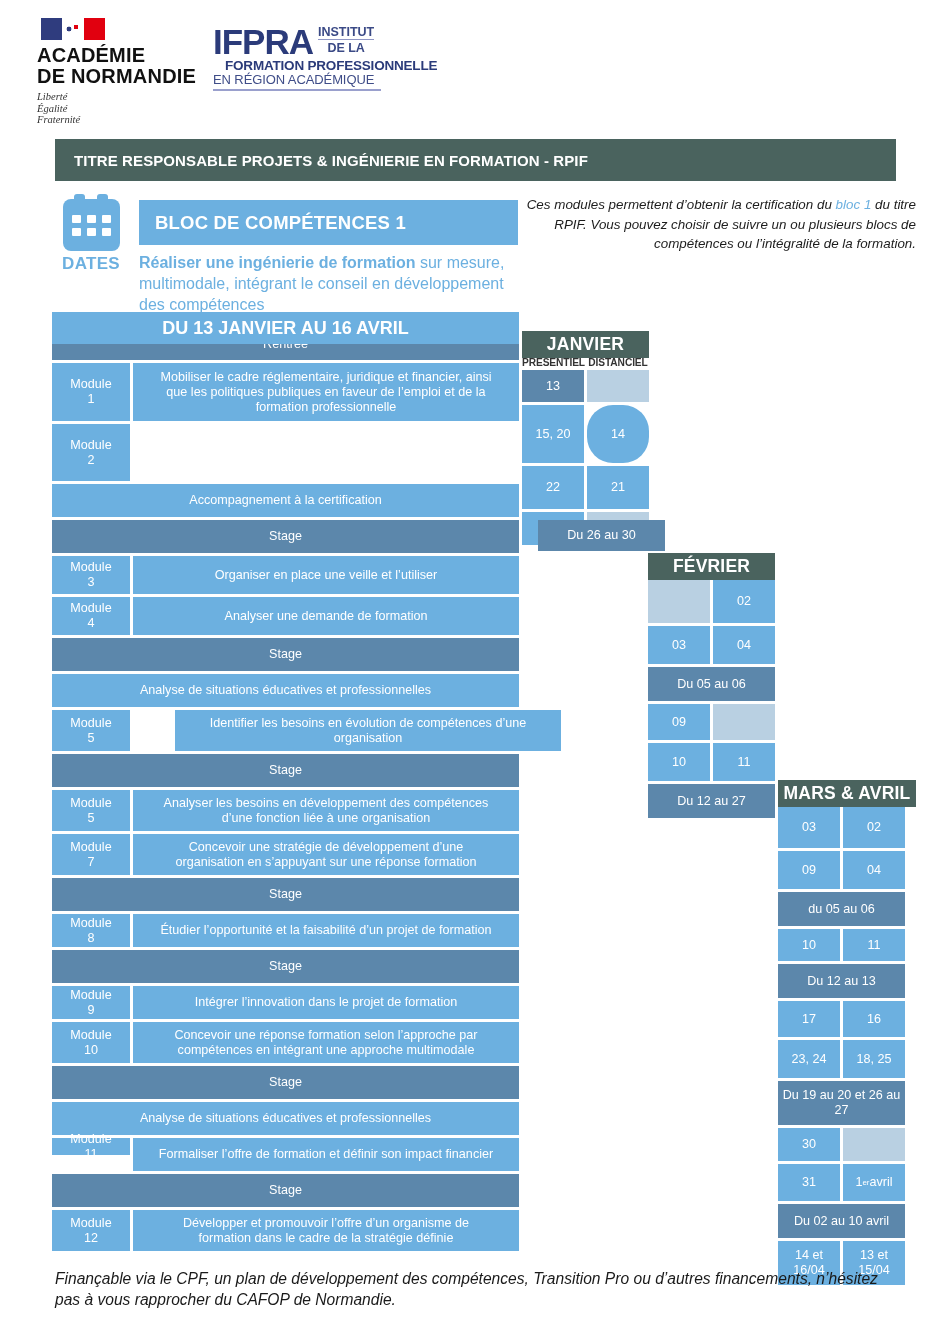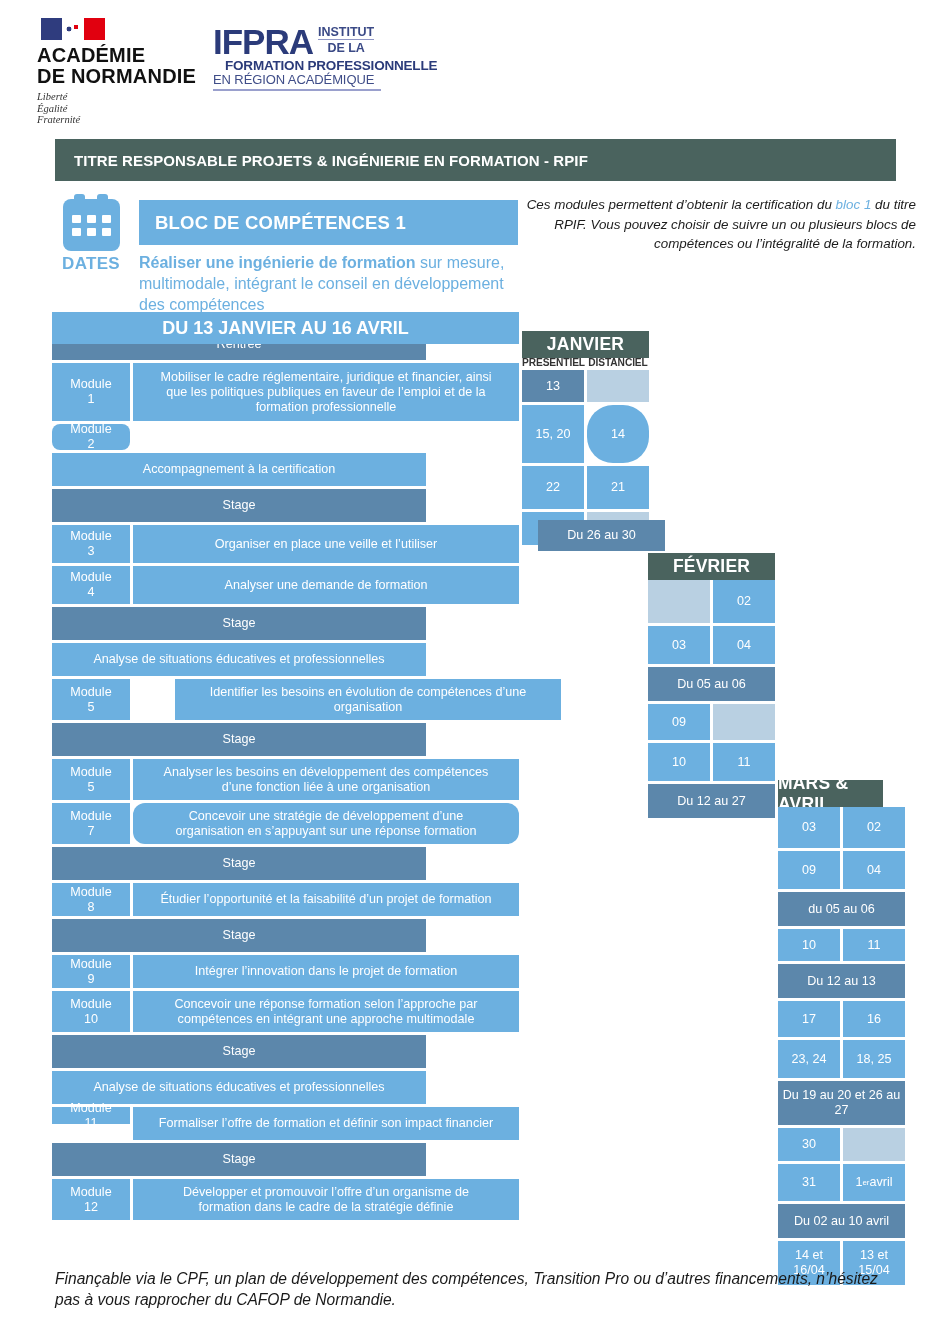--- a/index.html
+++ b/index.html
@@ -73,21 +73,21 @@
   .row{display:flex;margin-bottom:3px;}
   .cell{box-sizing:border-box;display:flex;align-items:center;justify-content:center;
      text-align:center;color:#fff;font-size:12.6px;line-height:15px;padding:2px 22px;}
 
   .c-main{background:#6cb0e0;}
   .c-stage{background:#5c87ab;}
   .c-pale{background:#b9d0e2;}
 
   .w-mod{width:78px;margin-right:3px;}
   .w-desc{width:386px;}
-  .w-full{width:374px;}
+  .w-full{width:467px;}
 
   .hdr-period{width:467px;height:32px;background:#6cb0e0;color:#fff;font-weight:bold;
      font-size:18px;display:flex;align-items:center;justify-content:center;}
   .month-hdr{height:27px;background:#4a635e;color:#fff;font-weight:bold;font-size:17.5px;
      display:flex;align-items:center;justify-content:center;letter-spacing:.2px;}
   .sub-hdr{display:flex;width:127px;}
   .sub-hdr div{width:62px;text-align:center;font-size:10.2px;font-weight:bold;color:#333;
      letter-spacing:-.1px;}
   .sub-hdr div:first-child{margin-right:3px;}
   .mc{box-sizing:border-box;display:flex;align-items:center;justify-content:center;
@@ -171,21 +171,21 @@
   <div class="tbl">
     <div id="table-body">
         <div class="row">
           <div class="cell w-full c-stage" style="height: 32px;">Rentrée</div>
         </div>
         <div class="row">
           <div class="cell c-main w-mod" style="height: 58px;">Module 1</div>
           <div class="cell c-main w-desc" style="height: 58px;">Mobiliser le cadre réglementaire, juridique et financier, ainsi que les politiques publiques en faveur de l’emploi et de la formation professionnelle</div>
         </div>
         <div class="row">
-          <div class="cell c-main w-mod" style="height: 26px; border-radius: 8px;">Module 2</div>
+          <div class="cell c-main w-mod" style="height: 57px;">Module 2</div>
         </div>
         <div class="row">
           <div class="cell w-full c-main" style="height: 33px;">Accompagnement à la certification</div>
         </div>
         <div class="row">
           <div class="cell w-full c-stage" style="height: 33px;">Stage</div>
         </div>
         <div class="row">
           <div class="cell c-main w-mod" style="height: 38px;">Module 3</div>
           <div class="cell c-main w-desc" style="height: 38px;">Organiser en place une veille et l’utiliser</div>
@@ -206,21 +206,21 @@
         </div>
         <div class="row">
           <div class="cell w-full c-stage" style="height: 33px;">Stage</div>
         </div>
         <div class="row">
           <div class="cell c-main w-mod" style="height: 41px;">Module 5</div>
           <div class="cell c-main w-desc" style="height: 41px;">Analyser les besoins en développement des compétences d’une fonction liée à une organisation</div>
         </div>
         <div class="row">
           <div class="cell c-main w-mod" style="height: 41px;">Module 7</div>
-          <div class="cell c-main w-desc" style="height: 41px; border-radius: 12px;">Concevoir une stratégie de développement d’une organisation en s’appuyant sur une réponse formation</div>
+          <div class="cell c-main w-desc" style="height: 41px;">Concevoir une stratégie de développement d’une organisation en s’appuyant sur une réponse formation</div>
         </div>
         <div class="row">
           <div class="cell w-full c-stage" style="height: 33px;">Stage</div>
         </div>
         <div class="row">
           <div class="cell c-main w-mod" style="height: 33px;">Module 8</div>
           <div class="cell c-main w-desc" style="height: 33px;">Étudier l’opportunité et la faisabilité d’un projet de formation</div>
         </div>
         <div class="row">
           <div class="cell w-full c-stage" style="height: 33px;">Stage</div>
@@ -273,21 +273,21 @@
       <div class="mc c-pale" style="position: absolute; left: 648px; top: 580px; width: 62px; height: 43px;"></div>
       <div class="mc c-main" style="position: absolute; left: 713px; top: 580px; width: 62px; height: 43px;">02</div>
       <div class="mc c-main" style="position: absolute; left: 648px; top: 626px; width: 62px; height: 38px;">03</div>
       <div class="mc c-main" style="position: absolute; left: 713px; top: 626px; width: 62px; height: 38px;">04</div>
       <div class="mc c-stage" style="position: absolute; left: 648px; top: 667px; width: 127px; height: 34px;">Du 05 au 06</div>
       <div class="mc c-main" style="position: absolute; left: 648px; top: 704px; width: 62px; height: 36px;">09</div>
       <div class="mc c-pale" style="position: absolute; left: 713px; top: 704px; width: 62px; height: 36px;"></div>
       <div class="mc c-main" style="position: absolute; left: 648px; top: 743px; width: 62px; height: 38px;">10</div>
       <div class="mc c-main" style="position: absolute; left: 713px; top: 743px; width: 62px; height: 38px;">11</div>
       <div class="mc c-stage" style="position: absolute; left: 648px; top: 784px; width: 127px; height: 34px;">Du 12 au 27</div>
-      <div class="month-hdr" style="position: absolute; left: 778px; top: 780px; width: 105px;">MARS &amp; AVRIL</div>
+      <div class="month-hdr" style="position: absolute; left: 778px; top: 780px; width: 138px;">MARS &amp; AVRIL</div>
       <div class="mc c-main" style="position: absolute; left: 778px; top: 807px; width: 62px; height: 41px;">03</div>
       <div class="mc c-main" style="position: absolute; left: 843px; top: 807px; width: 62px; height: 41px;">02</div>
       <div class="mc c-main" style="position: absolute; left: 778px; top: 851px; width: 62px; height: 38px;">09</div>
       <div class="mc c-main" style="position: absolute; left: 843px; top: 851px; width: 62px; height: 38px;">04</div>
       <div class="mc c-stage" style="position: absolute; left: 778px; top: 892px; width: 127px; height: 34px;">du 05 au 06</div>
       <div class="mc c-main" style="position: absolute; left: 778px; top: 929px; width: 62px; height: 32px;">10</div>
       <div class="mc c-main" style="position: absolute; left: 843px; top: 929px; width: 62px; height: 32px;">11</div>
       <div class="mc c-stage" style="position: absolute; left: 778px; top: 964px; width: 127px; height: 34px;">Du 12 au 13</div>
       <div class="mc c-main" style="position: absolute; left: 778px; top: 1001px; width: 62px; height: 36px;">17</div>
       <div class="mc c-main" style="position: absolute; left: 843px; top: 1001px; width: 62px; height: 36px;">16</div>

